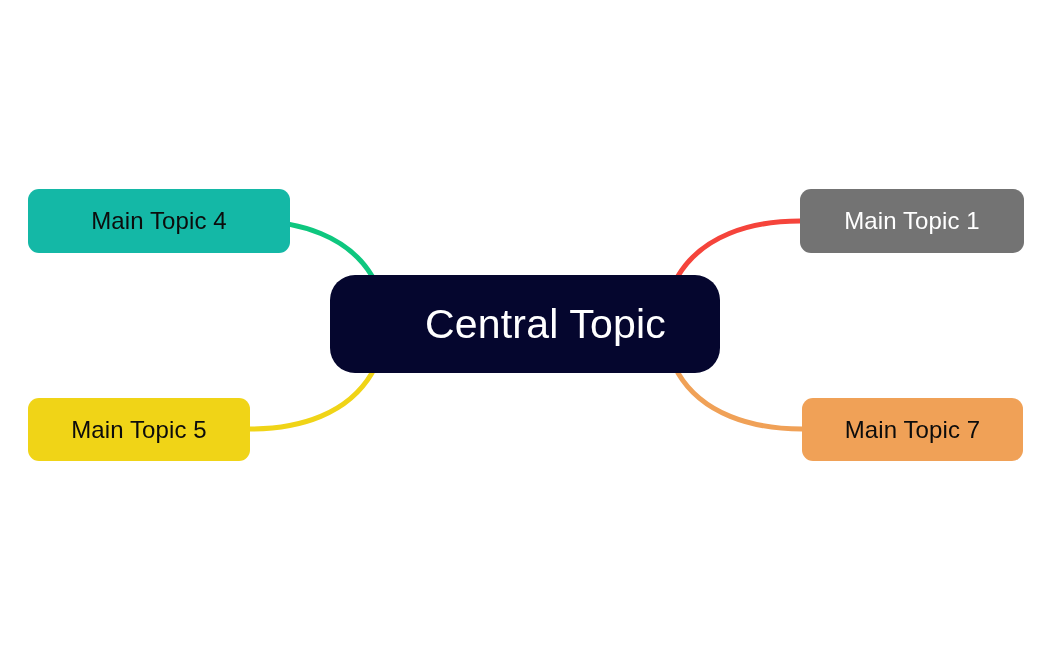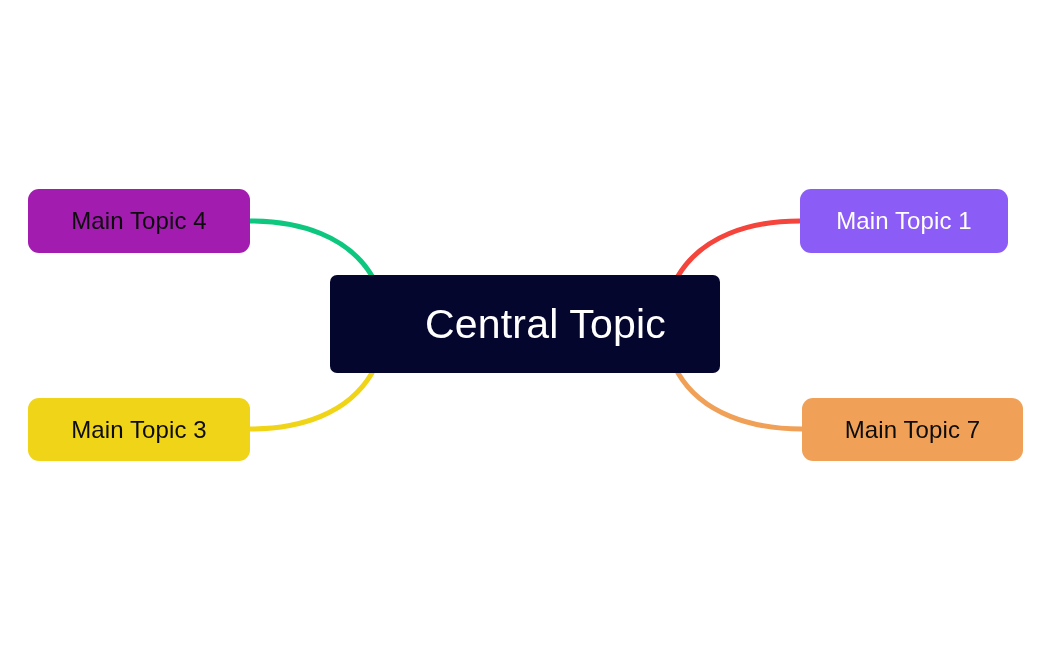--- a/index.html
+++ b/index.html
@@ -36,48 +36,48 @@
     white-space: nowrap;
     line-height: 1;
   }
   .topic-node {
     border-radius: 11px;
     font-size: 24px;
     font-weight: 400;
     letter-spacing: 0.1px;
   }
   #central-node {
-    border-radius: 7px;
+    border-radius: 25px;
     font-size: 41px;
     font-weight: 500;
     letter-spacing: 0.2px;
     padding-left: 41px;
   }
 </style>
 </head>
 <body style="background: rgb(255, 255, 255);">
 
 <div id="mindmap-canvas" style="width: 1050px; height: 650px; background: rgb(255, 255, 255);">
 
   <svg id="connector-layer" viewBox="0 0 1050 650" xmlns="http://www.w3.org/2000/svg">
     <path fill="none" stroke-linecap="round" d="M 250 221 C 300 221 348 236 372 276" stroke="#0ec77f" stroke-width="5"></path>
     <path fill="none" stroke-linecap="round" d="M 250 429 C 300 429 348 414 372 373" stroke="#f0d417" stroke-width="5"></path>
     <path fill="none" stroke-linecap="round" d="M 800 221 C 750 221 702 236 678 276" stroke="#f5443b" stroke-width="5"></path>
     <path fill="none" stroke-linecap="round" d="M 802 429 C 752 429 702 414 678 373" stroke="#f0a157" stroke-width="5"></path>
   </svg>
 
-  <div class="node topic-node" style="left: 28px; top: 189px; width: 222px; height: 64px; background: #a21caf; color: rgb(12, 12, 12);">
+  <div class="node topic-node" style="left: 28px; top: 189px; width: 262px; height: 64px; background: #14b8a6; color: rgb(12, 12, 12);">
     <span>Main Topic 4</span>
   </div>
 
   <div class="node topic-node" style="left: 28px; top: 398px; width: 222px; height: 63px; background: rgb(240, 212, 23); color: rgb(12, 12, 12);">
-    <span>Main Topic 3</span>
+    <span>Main Topic 5</span>
   </div>
 
-  <div class="node topic-node" style="left: 800px; top: 189px; width: 208px; height: 64px; background: #8b5cf6; color: rgb(255, 255, 255);">
+  <div class="node topic-node" style="left: 800px; top: 189px; width: 224px; height: 64px; background: #737373; color: rgb(255, 255, 255);">
     <span>Main Topic 1</span>
   </div>
 
   <div class="node topic-node" style="left: 802px; top: 398px; width: 221px; height: 63px; background: rgb(240, 161, 87); color: rgb(12, 12, 12);">
     <span>Main Topic 7</span>
   </div>
 
   <div class="node" id="central-node" style="left: 330px; top: 275px; width: 390px; height: 98px; background: rgb(5, 6, 46); color: rgb(255, 255, 255);">
     <span>Central Topic</span>
   </div>

